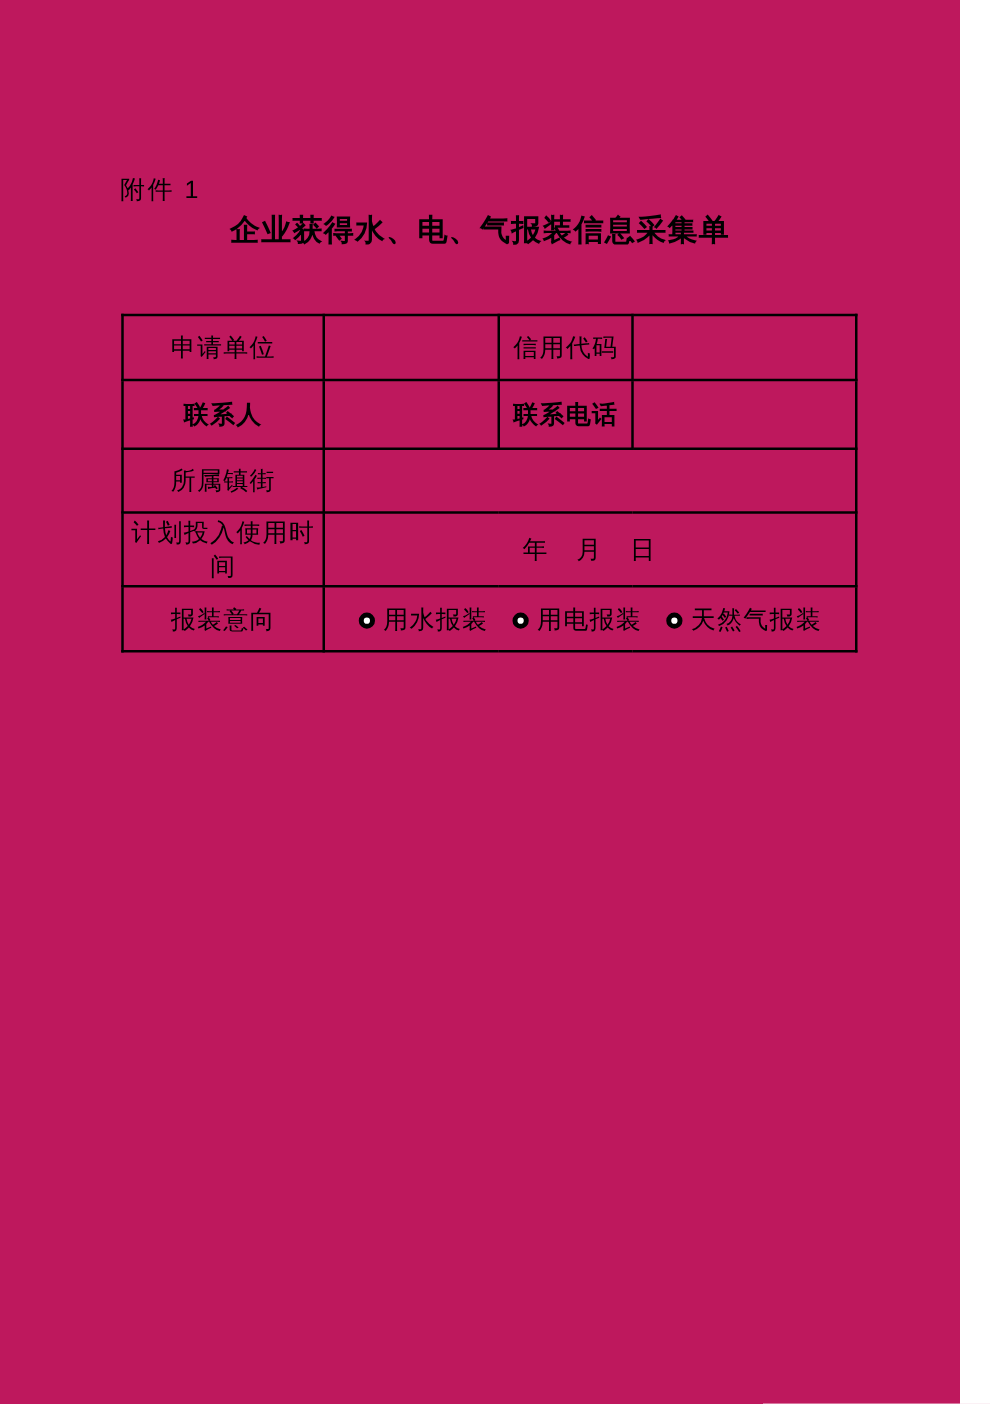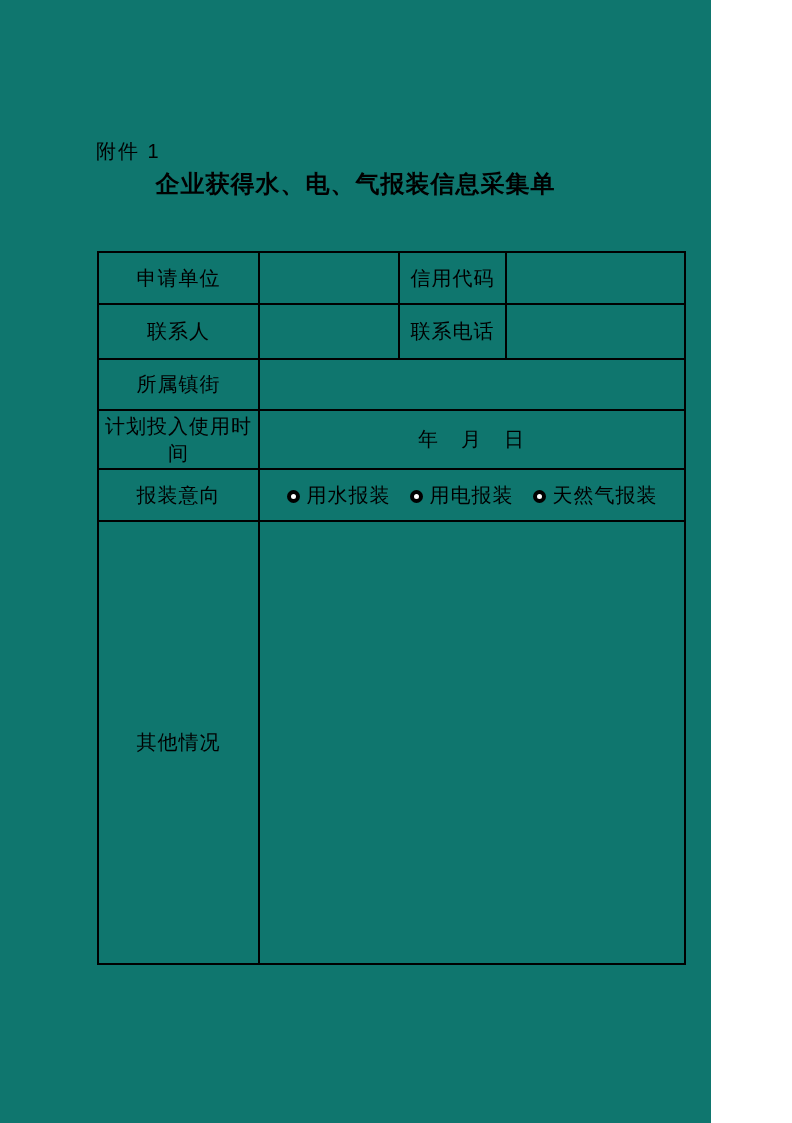--- a/index.html
+++ b/index.html
@@ -2,27 +2,26 @@
 <html><head>
 <meta charset="utf-8">
 <style>
   html, body {
     margin: 0;
     padding: 0;
     background: #ffffff;
   }
   .page {
     position: relative;
-    width: 688px;
+    width: 768px;
     height: 1123px;
-    background: #0f766e;
+    background: #be185d;
     overflow: hidden;
     font-family: "Liberation Serif", serif;
     color: #000000;
-    padding-left: 23px;
   }
   .attachment {
     position: absolute;
     left: 96px;
     top: 138px;
     font-family: "Liberation Sans", sans-serif;
     font-size: 20px;
     font-weight: normal;
     color: #000;
     letter-spacing: 2px;
@@ -54,21 +53,21 @@
     font-size: 20px;
     color: #000;
     vertical-align: middle;
     overflow: hidden;
   }
   col.c1 { width: 161px; }
   col.c2 { width: 140px; }
   col.c3 { width: 107px; }
   col.c4 { width: 179px; }
   tr.r1 { height: 52px; }
-  tr.r2 { height: 55px; }
+  tr.r2 { height: 55px; font-weight: bold; }
   tr.r3 { height: 51px; border-radius: 21px; }
   tr.r4 { height: 59px; }
   tr.r5 { height: 52px; }
   tr.r6 { height: 443px; }
   td.label-cell {
     text-align: center;
     letter-spacing: 1px;
   }
   td.value-cell {
     text-align: left;
@@ -151,20 +150,16 @@
             <span class="radio-icon"></span>
             <span>用电报装</span>
           </span>
           <span class="option">
             <span class="radio-icon"></span>
             <span>天然气报装</span>
           </span>
         </td>
       </tr>
 
-      <tr class="r6">
-        <td class="label-cell">其他情况</td>
-        <td class="value-cell" colspan="3"></td>
-      </tr>
     </tbody>
   </table>
 
 </div>
 
 </body></html>

